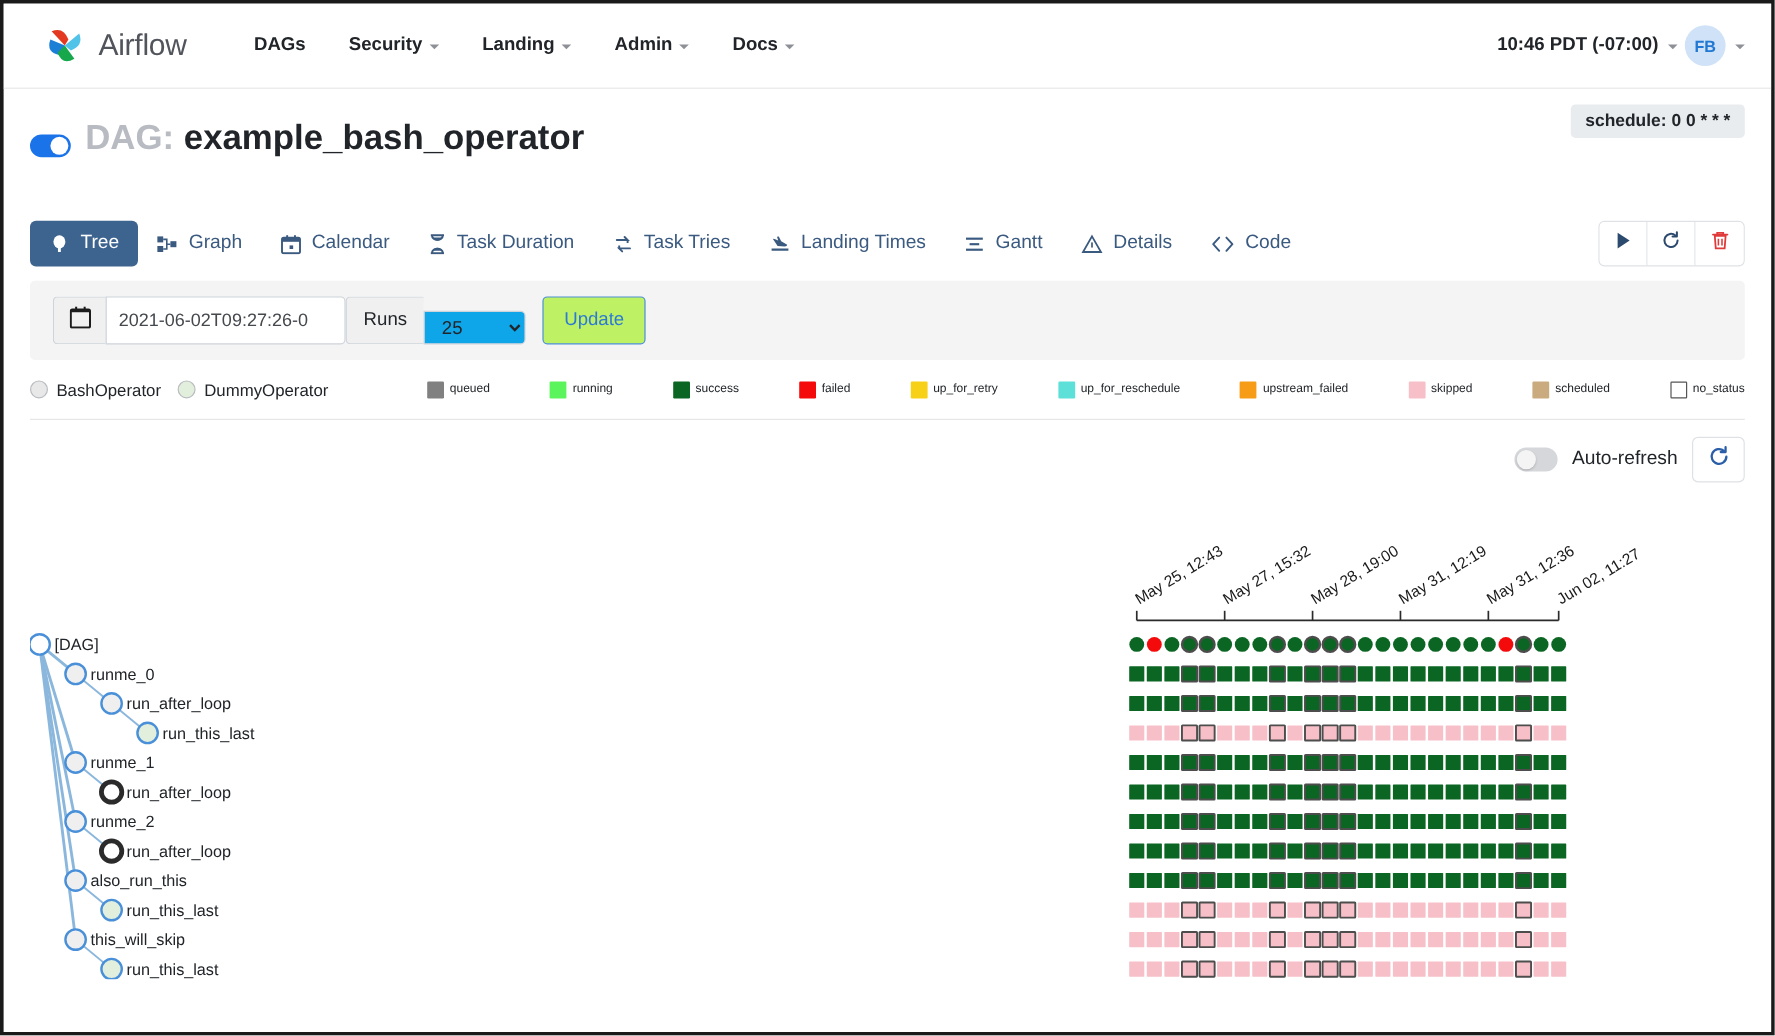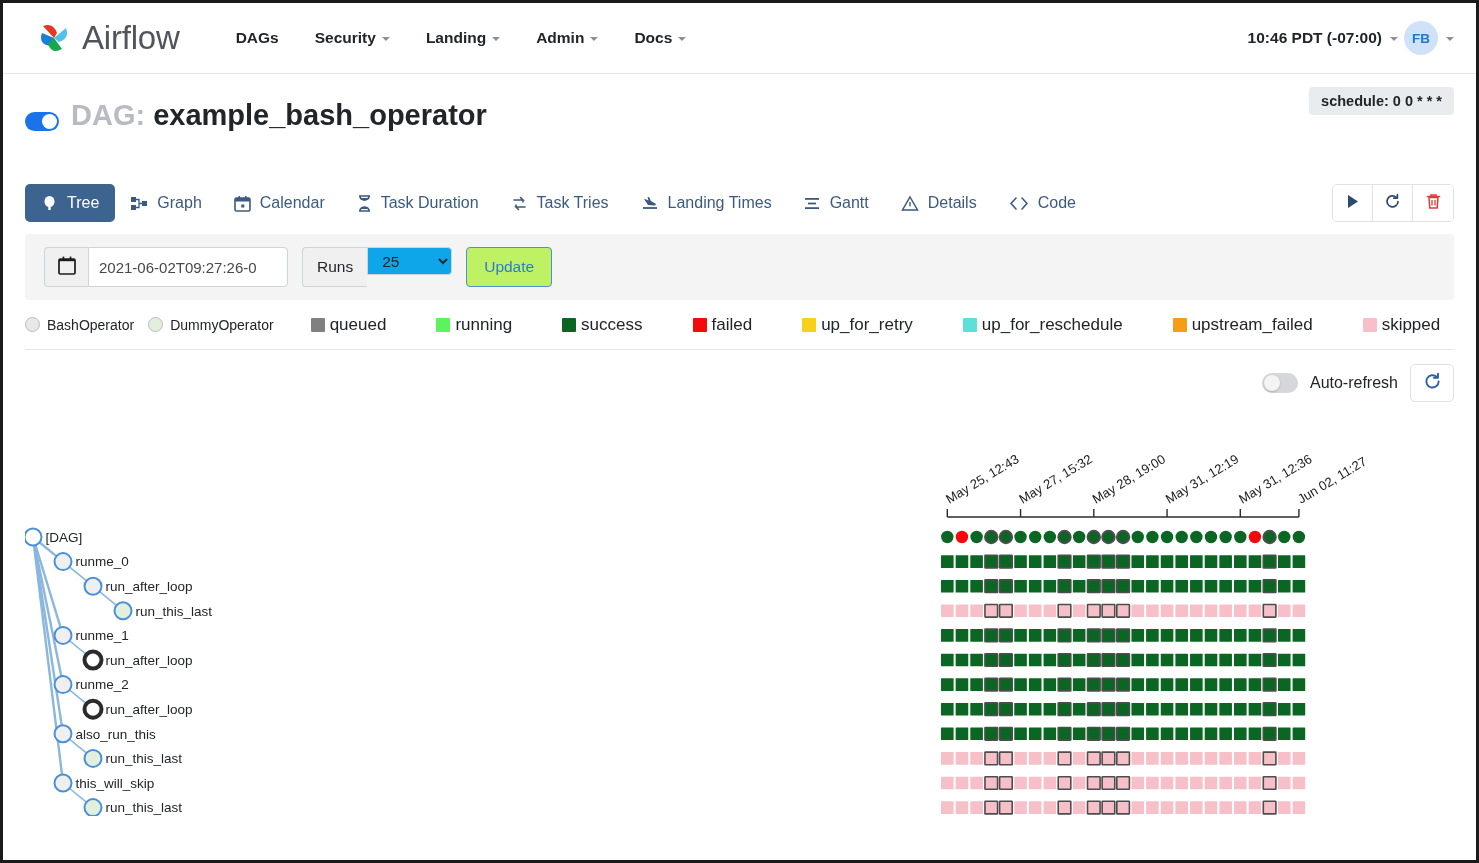--- a/index.html
+++ b/index.html
@@ -23,21 +23,21 @@
   .navbar {
     height:71px;
     background:#fff;
     border-bottom:1px solid #e8e8e8;
     display:flex; align-items:center;
     padding:0 22px 0 30px;
     position:relative;
   }
   .brand { display:flex; align-items:center; gap:7px; margin-right:38px; cursor:pointer;}
   .brand-logo { width:42px; height:42px; position:relative; }
-  .brand-text { font-size:33px; color:#51545b; letter-spacing:-0.2px; }
+  .brand-text { font-size:25px; color:#51545b; letter-spacing:-0.2px; }
   .nav-items { display:flex; align-items:center; gap:0px; }
   .nav-item {
     font-size:15.5px; font-weight:bold; color:#212529;
     padding:8px 18px; cursor:pointer; white-space:nowrap;
     display:flex; align-items:center; gap:4px;
   }
   .caret {
     display:inline-block; width:0;height:0;
     border-left:4px solid transparent; border-right:4px solid transparent;
     border-top:4px solid #8d9096; margin-left:2px; position:relative; top:1px;
@@ -111,21 +111,21 @@
     border-radius:4px 0 0 4px;
     display:flex;align-items:center;justify-content:center; cursor:pointer;
   }
   .date-input {
     width:200px;height:40px;
     border:1px solid #ced4da; border-radius:0 4px 4px 0;
     background:#fff; font-size:15px; color:#45484d;
     padding:0 10px; outline:none;
     font-family:"Liberation Sans", sans-serif;
   }
-  .runs-group { display:flex; align-items:flex-start; margin-left:14px;}
+  .runs-group { display:flex; align-items:flex-end; }
   .runs-label {
     height:40px; padding:0 14px; background:#f0f0f1;
     border:1px solid #ced4da; border-right:none; border-radius:4px 0 0 4px;
     display:flex;align-items:center; font-size:15.5px; color:#212529;
   }
   .runs-select {
     height:28px; width:85px;
     border:1px solid #ced4da; border-radius:0 4px 4px 0;
     background:#0ea5e9; font-size:15.5px; color:#212529; padding:0 6px 0 10px;
     font-family:"Liberation Sans", sans-serif; outline:none;
@@ -143,21 +143,21 @@
     display:flex; align-items:center;
     border-bottom:1px solid #e6e6e6;
     position:relative;
   }
   .op-legend { display:flex; align-items:flex-end; gap:14px; }
   .op-item { display:flex; align-items:center; gap:7px; font-size:14px; color:#212529;}
   .op-dot { width:15px;height:15px;border-radius:50%; border:1px solid #b9bcc0; }
   .state-legend {
     margin-left:auto; display:flex; align-items:center; gap:13px;
   }
-  .state-item { display:flex; align-items:center; gap:5px; font-size:17px; color:#212529; white-space:nowrap;margin-left:37px;}
+  .state-item { display:flex; align-items:center; gap:5px; font-size:10px; color:#212529; white-space:nowrap;margin-left:37px;}
   .state-box { width:14px;height:14px; border-radius:1px; }
   .state-box.hollow { background:#fff; border:1.5px solid #555; }
 
   
   .refresh-row {
     margin:0 22px; height:66px;
     display:flex; align-items:center; justify-content:flex-end; gap:12px;
   }
   .ar-toggle {
     width:36px;height:20px;border-radius:11px;background:#d5d7da;

